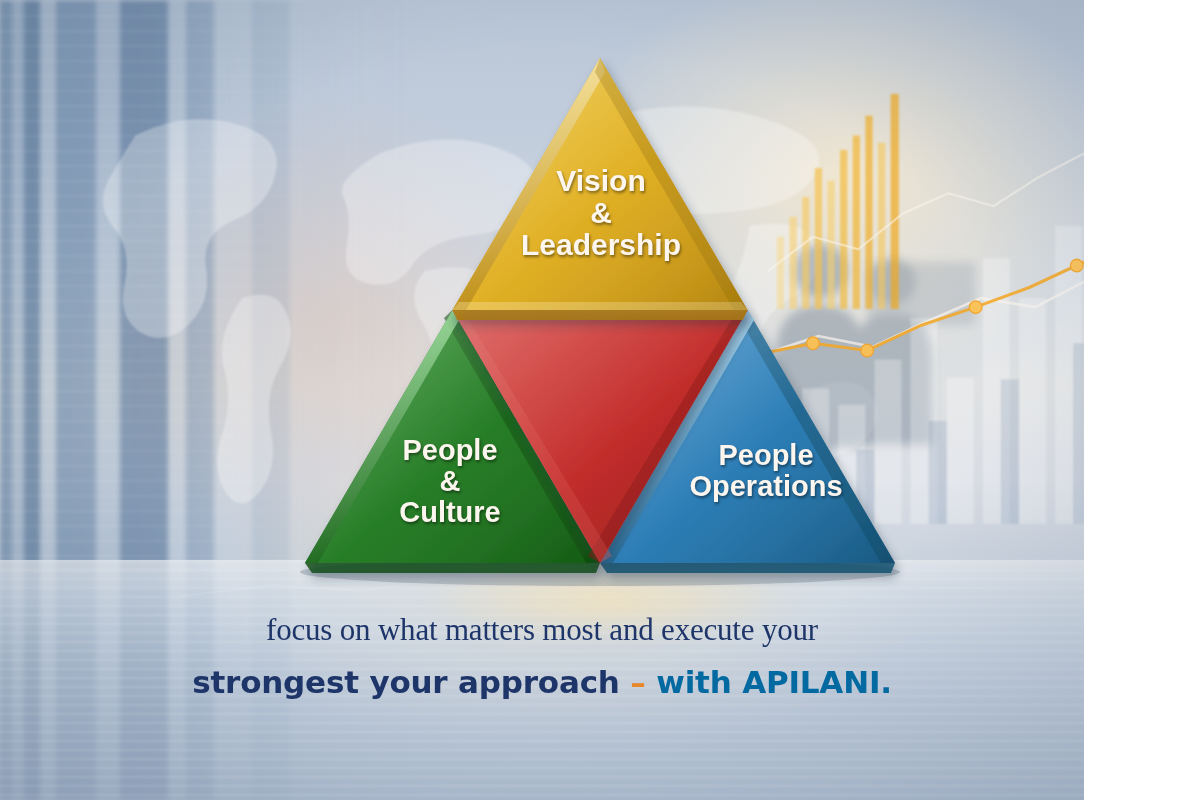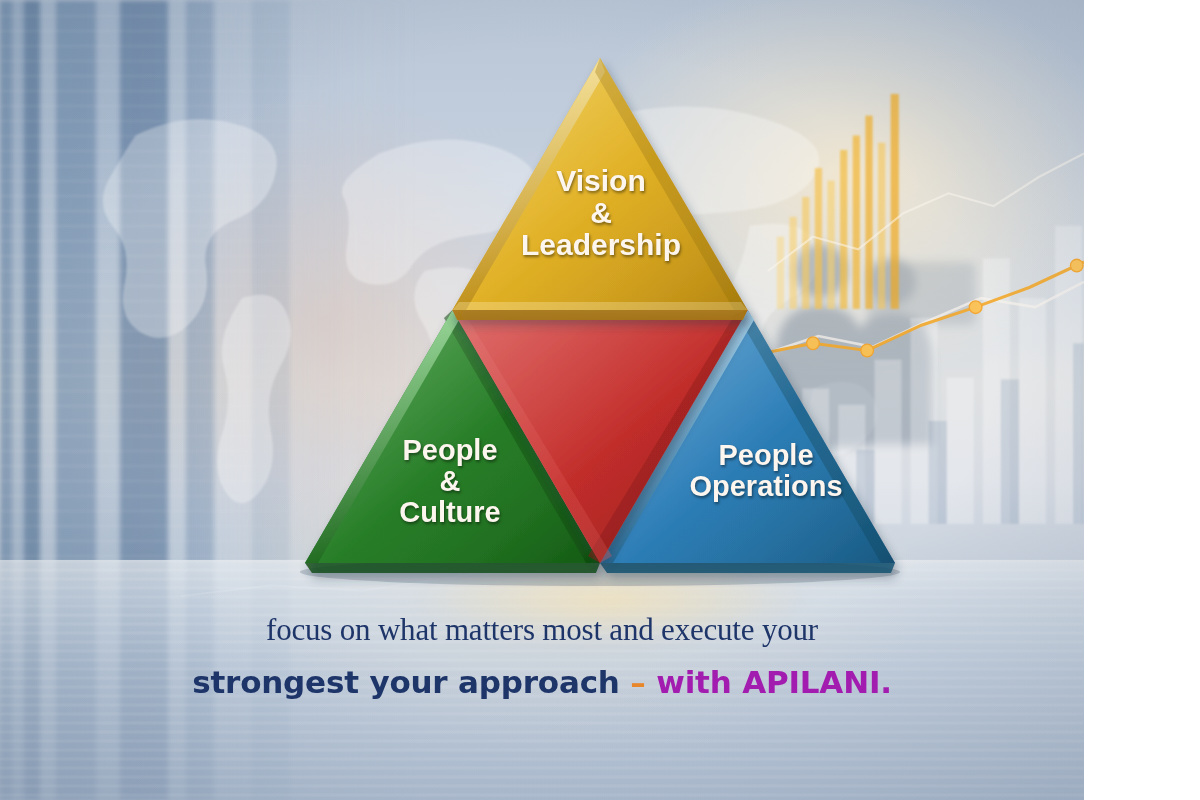--- a/index.html
+++ b/index.html
@@ -141,21 +141,21 @@
     text-align: center;
     color: #1e3569;
     font-family: "DejaVu Sans", sans-serif;
   }
   #tagline .line { display: block; }
   #line1 { font-size: 31px; line-height: 50px; letter-spacing: -0.2px; }
   #line2 { font-size: 31px; line-height: 52px; letter-spacing: -0.2px; font-family: Liberation Serif, serif; }
   #line3 { font-size: 31px; line-height: 52px; letter-spacing: -0.2px; }
   .b  { font-weight: bold; }
   .n  { font-weight: normal; }
-  .accent { color: #a21caf; font-weight: bold; }
+  .accent { color: #0369a1; font-weight: bold; }
   .dash   { color: #e8862a; font-weight: bold; }
 </style>
 </head>
 <body>
 
 <div id="stage">
 
   <div class="bg-layer bg-base"></div>
   <div class="bg-layer bg-warm"></div>
   <div class="bg-layer bg-city"></div>

